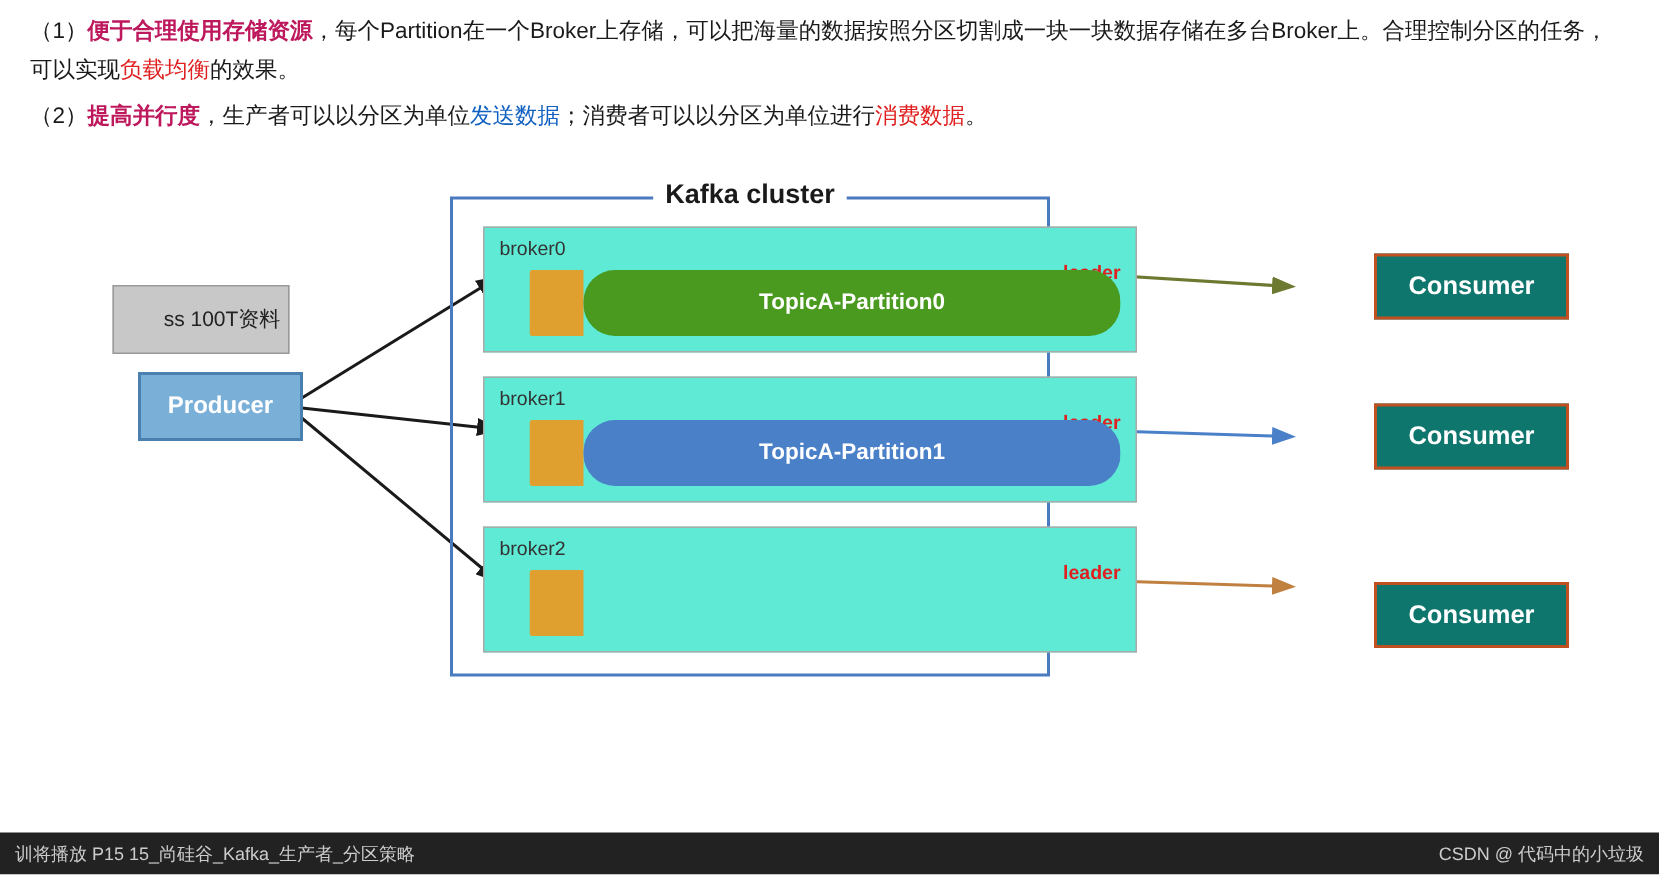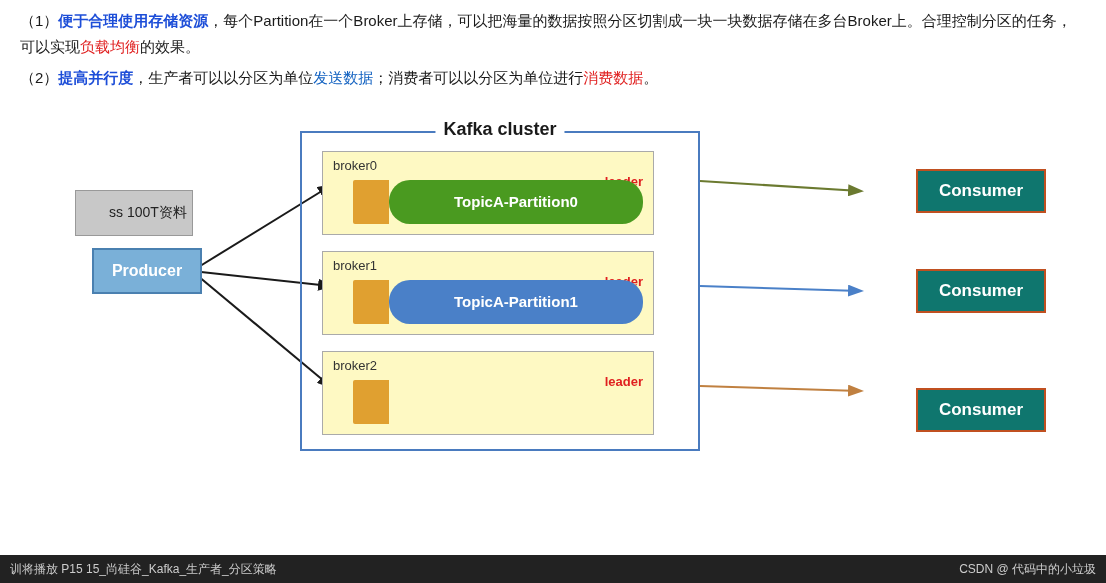--- a/index.html
+++ b/index.html
@@ -29,21 +29,21 @@
       color: #1a1a1a;
     }
 
     .text-block-2 {
       font-size: 15px;
       line-height: 1.7;
       margin-bottom: 12px;
       color: #1a1a1a;
     }
 
-    .highlight-orange { color: #1d4ed8; font-weight: bold; }
+    .highlight-orange { color: #be185d; font-weight: bold; }
     .highlight-red { color: #e02020; }
     .highlight-blue { color: #1060c0; }
 
     
     .diagram-area {
       position: relative;
       width: 100%;
       height: 370px;
       margin-top: 4px;
     }
@@ -103,23 +103,23 @@
       font-weight: bold;
       color: #1a1a1a;
       white-space: nowrap;
       text-align: center;
     }
 
     
     .broker-box {
       position: absolute;
       left: 20px;
-      width: 332px;
+      width: 436px;
       height: 84px;
-      background: #fef9c3;
+      background: #5eead4;
       border: 1px solid #aaa;
       text-align: right;
     }
 
     .broker-box-0 { top: 18px; }
     .broker-box-1 { top: 118px; }
     .broker-box-2 { top: 218px; }
 
     .broker-label {
       position: absolute;

